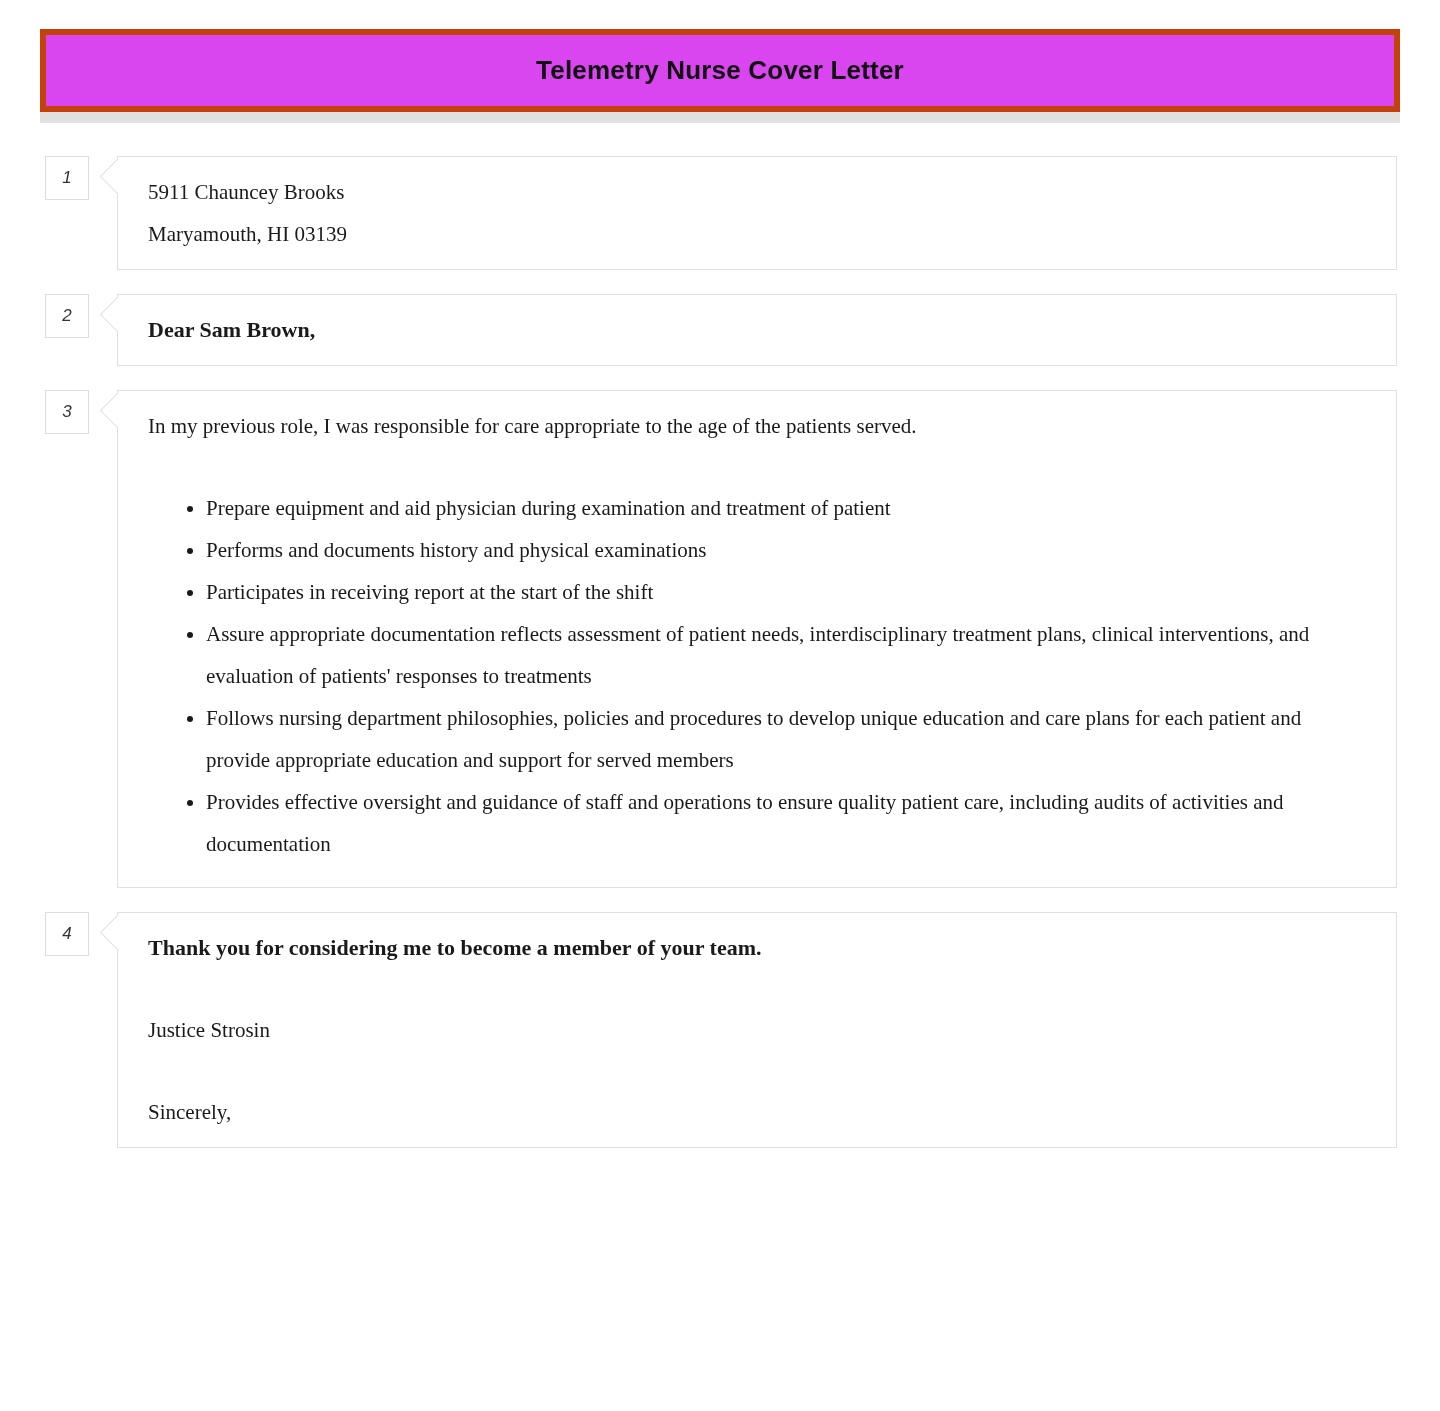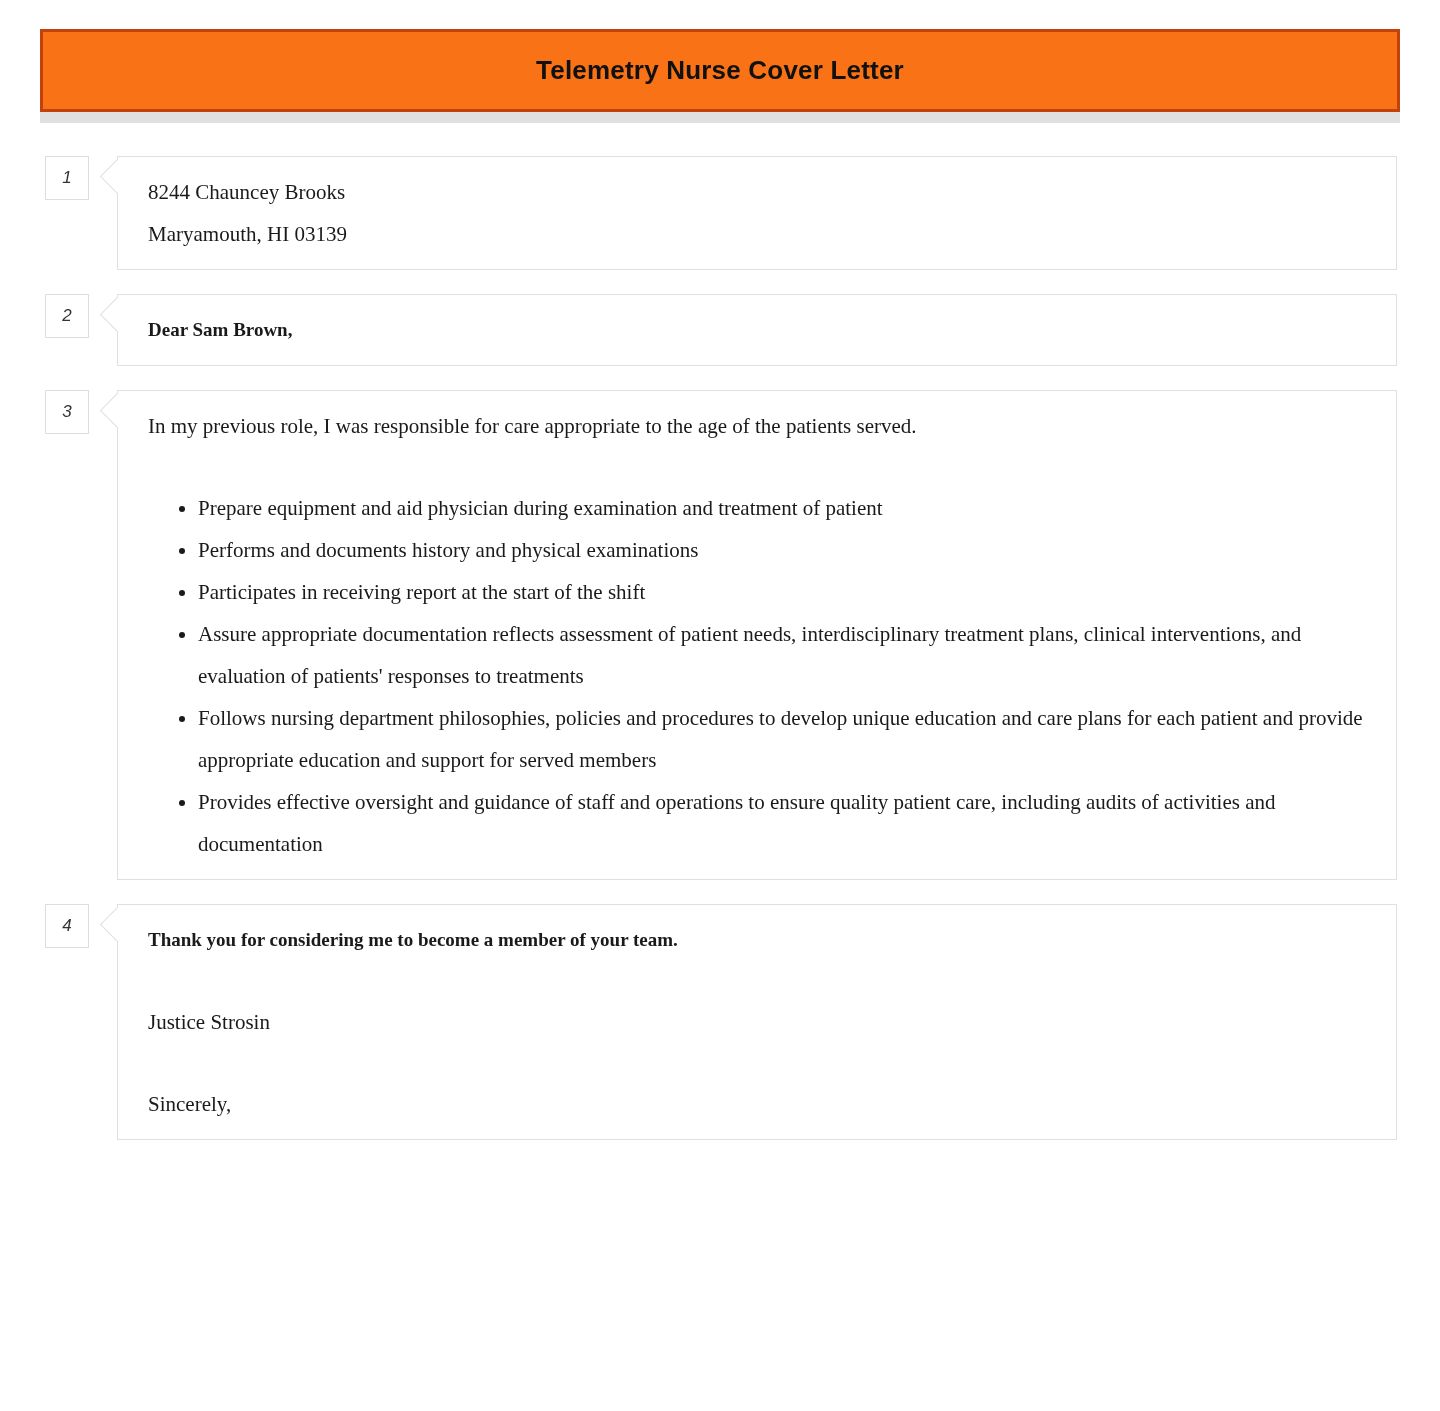--- a/index.html
+++ b/index.html
@@ -13,22 +13,22 @@
     height: 1411px;
     font-family: "Liberation Serif", serif;
     color: #1a1a1a;
     overflow: hidden;
   }
 
   
   .header {
     margin: 29px 40px 0 40px;
     height: 83px;
-    background: #f97316;
-    border: 3px solid #c2410c;
+    background: #d946ef;
+    border: 6px solid #c2410c;
     display: flex;
     align-items: center;
     justify-content: center;
   }
   .header h1 {
     margin: 0;
     font-family: "Liberation Sans", sans-serif;
     font-weight: 700;
     font-size: 26px;
     color: #111111;
@@ -84,24 +84,24 @@
     height: 24px;
     background: #ffffff;
     border-left: 1px solid #e0e0e0;
     border-bottom: 1px solid #e0e0e0;
     transform: rotate(45deg);
   }
 
   .bubble p { margin: 0 0 40px 0; }
   .bubble p:last-child { margin-bottom: 0; }
   .bubble p.tight { margin: 0; }
-  .bold-line { font-weight: 700; font-size: 19px; }
+  .bold-line { font-weight: 700; font-size: 22px; }
 
   .bubble ul {
-    margin: 0;
+    margin: 8px;
     padding: 0 0 0 50px;
     list-style: disc;
   }
   .bubble ul li { margin: 0; }
 </style>
 </head>
 <body>
 
 <div class="page">
 
@@ -110,21 +110,21 @@
   </header>
   <div class="header-shadow"></div>
 
   <main class="sections">
 
     <section class="row">
       <div class="badge">
         <span>1</span>
       </div>
       <div class="bubble">
-        <p class="tight">8244 Chauncey Brooks</p>
+        <p class="tight">5911 Chauncey Brooks</p>
         <p class="tight">Maryamouth, HI 03139</p>
       </div>
     </section>
 
     <section class="row">
       <div class="badge">
         <span>2</span>
       </div>
       <div class="bubble">
         <p class="tight bold-line">Dear Sam Brown,</p>

